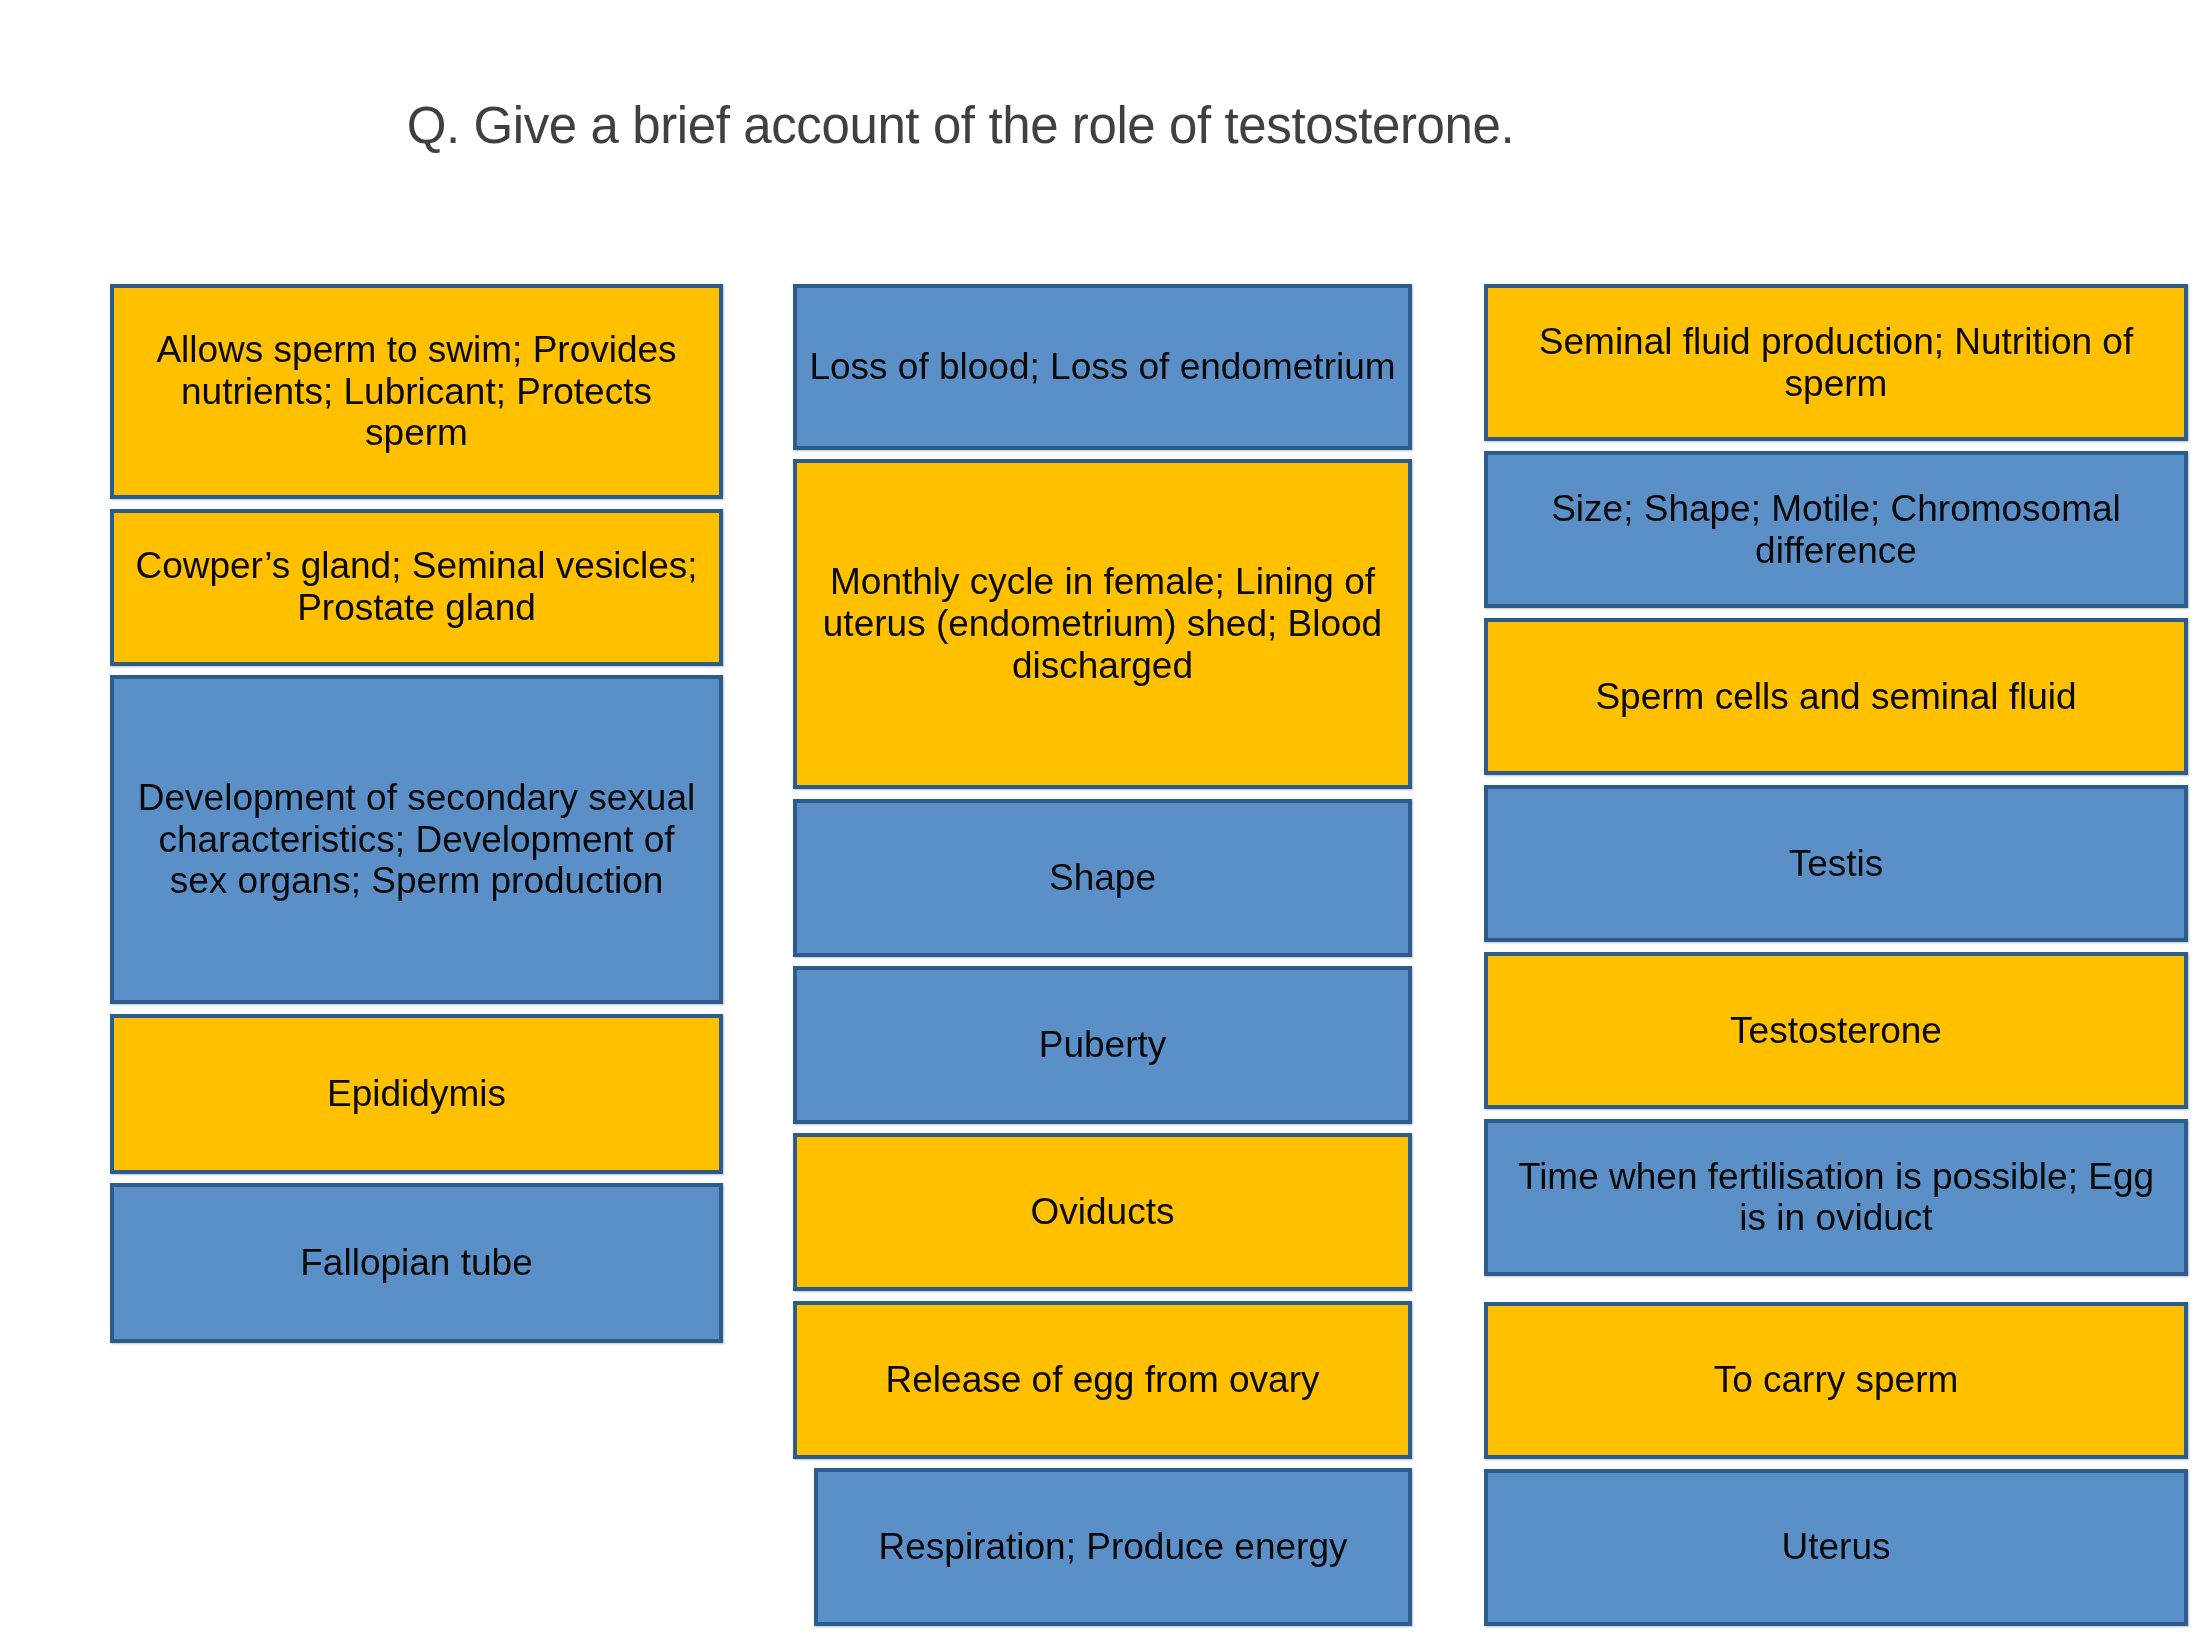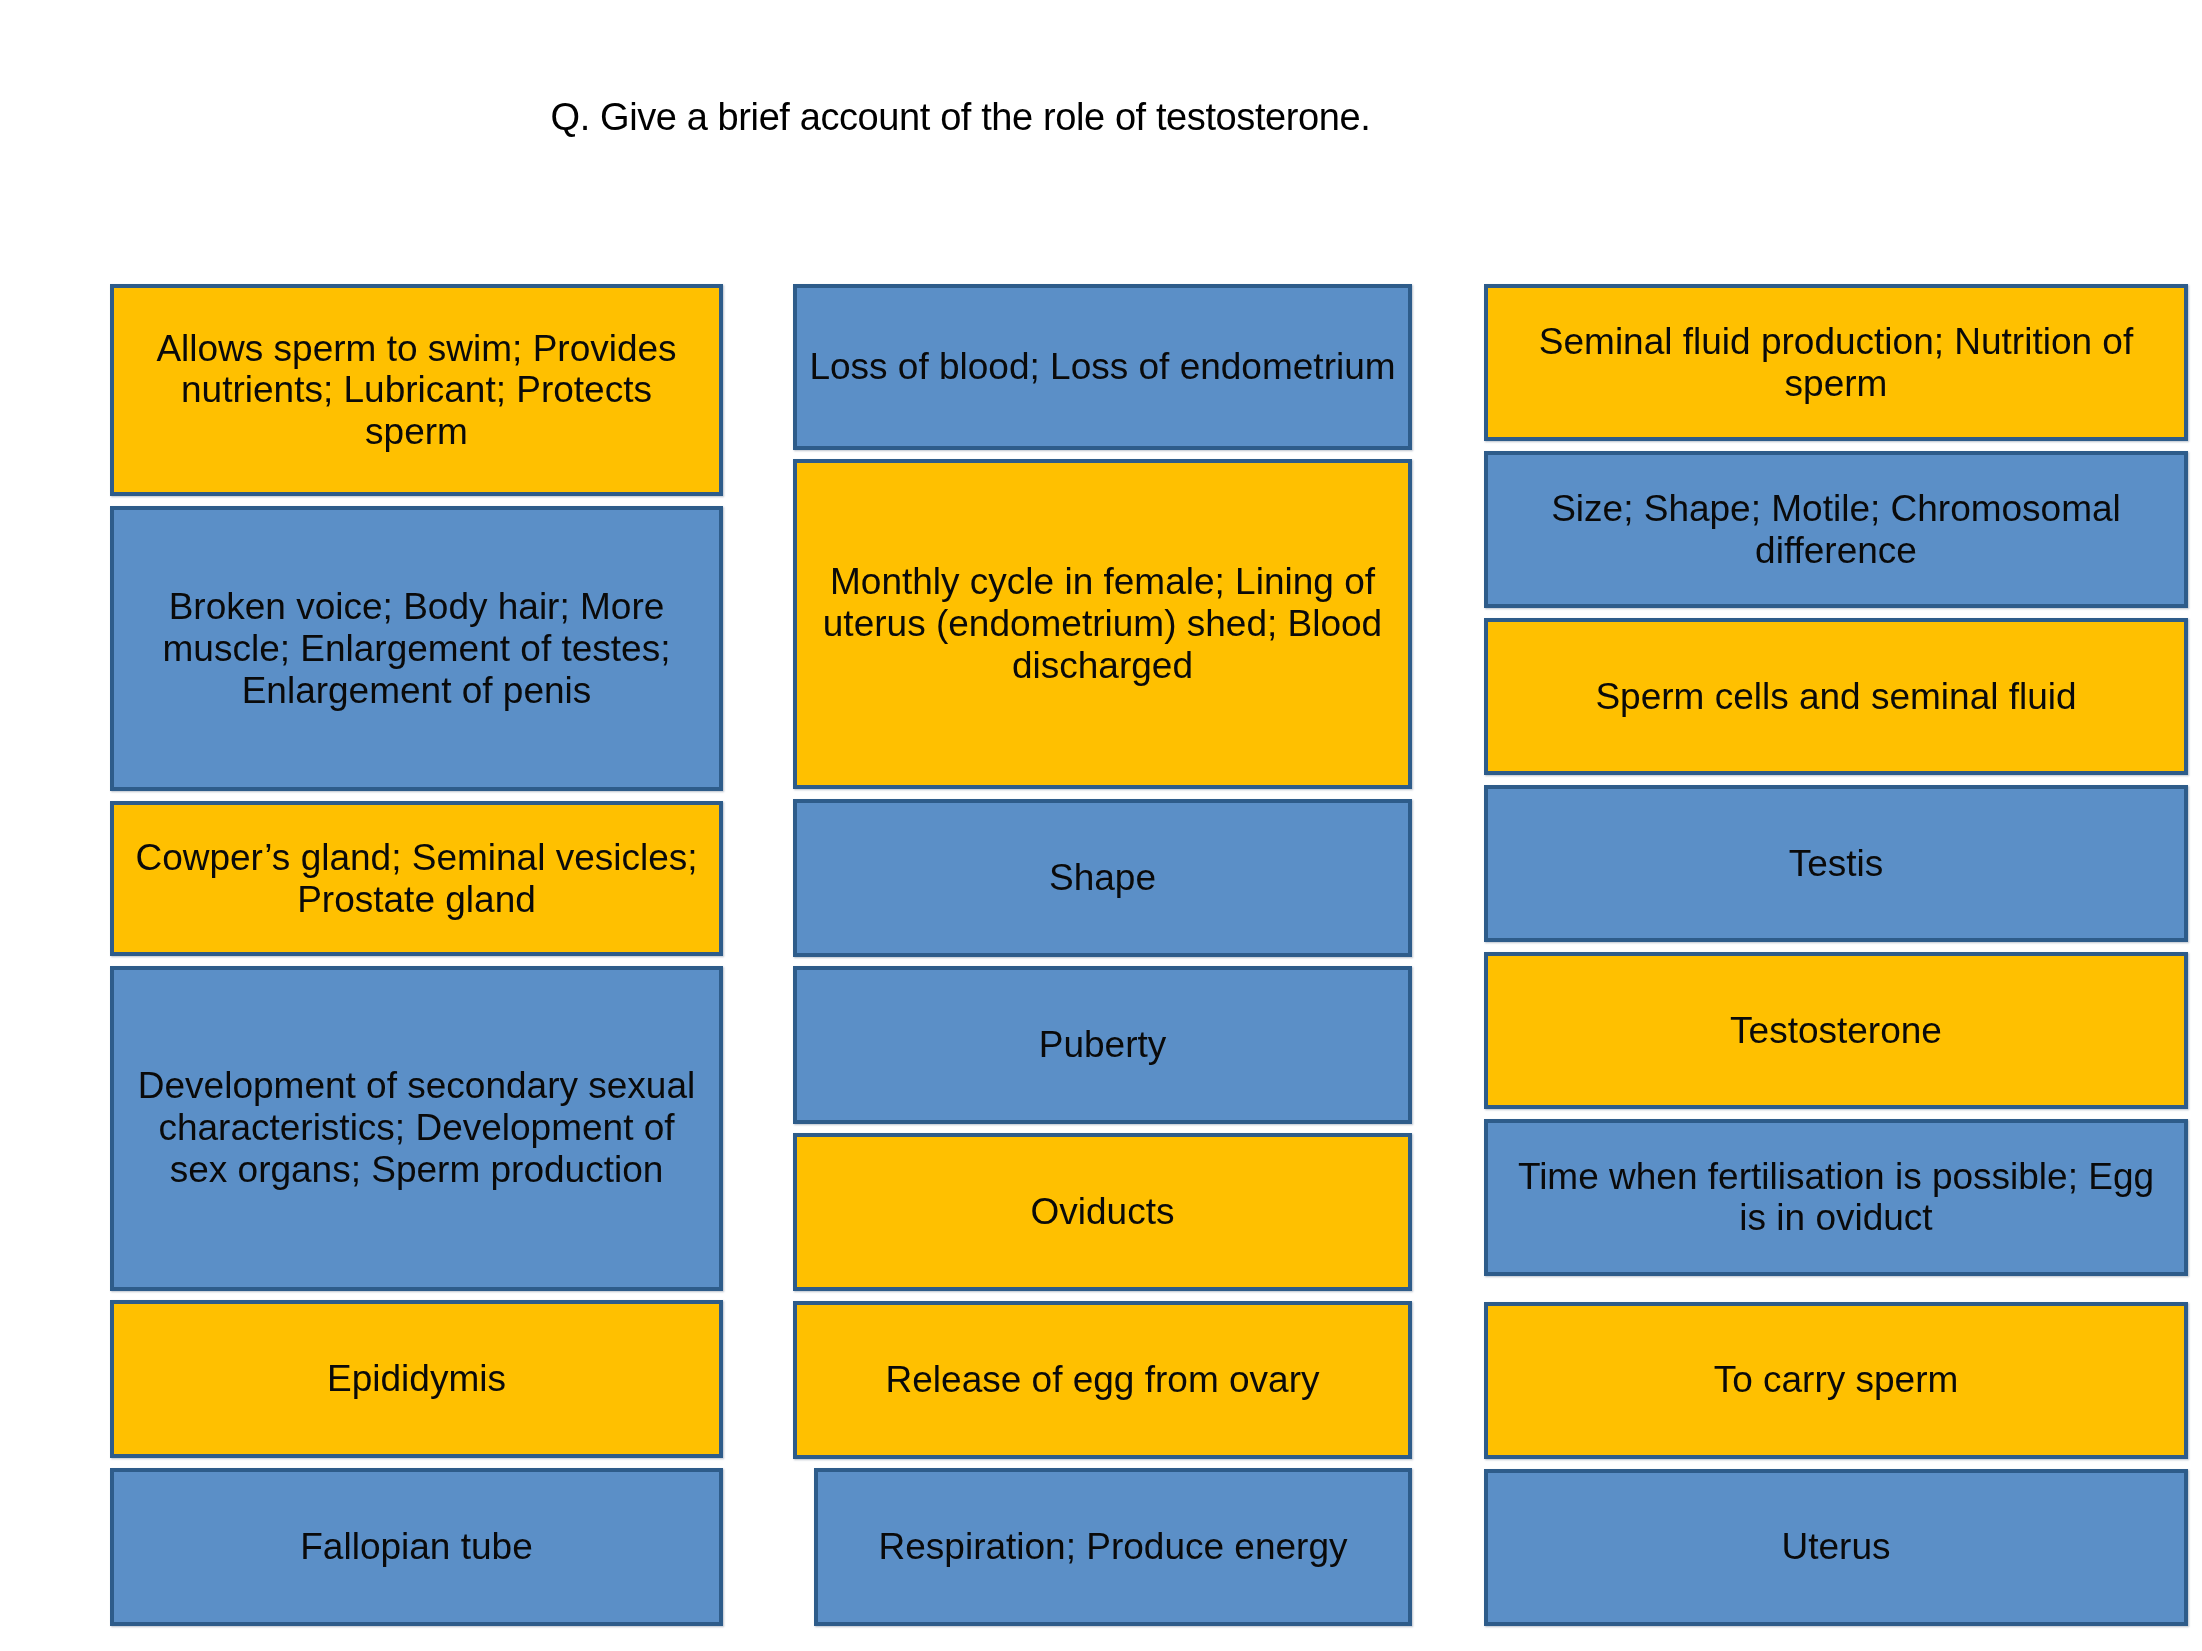--- a/index.html
+++ b/index.html
@@ -20,24 +20,24 @@
     width: 2203px;
     height: 1652px;
     background: #ffffff;
   }
   .title {
     position: absolute;
     left: 0;
     top: 96px;
     width: 1921px;
     text-align: center;
-    font-size: 38px;
+    font-size: 51px;
     font-weight: 400;
     letter-spacing: -0.4px;
-    color: #000000;
+    color: #404040;
     font-family: "Liberation Sans", sans-serif;
     white-space: nowrap;
   }
   .columns {
     position: absolute;
     left: 0;
     top: 284px;
     width: 2203px;
     height: 1342px;
   }
@@ -77,23 +77,20 @@
 <body>
 
 <div class="slide">
 
   <div class="title">Q. Give a brief account of the role of testosterone.</div>
 
   <div class="columns">
     <div class="column col-1">
         <div class="card yellow" style="height: 215px;">
           <span>Allows sperm to swim; Provides nutrients; Lubricant; Protects sperm</span>
-        </div>
-        <div class="card blue" style="height: 289px;">
-          <span>Broken voice; Body hair; More muscle; Enlargement of testes; Enlargement of penis</span>
         </div>
         <div class="card yellow" style="height: 157px;">
           <span>Cowper’s gland; Seminal vesicles; Prostate gland</span>
         </div>
         <div class="card blue" style="height: 329px;">
           <span>Development of secondary sexual characteristics; Development of sex organs; Sperm production</span>
         </div>
         <div class="card yellow" style="height: 160px;">
           <span>Epididymis</span>
         </div>

